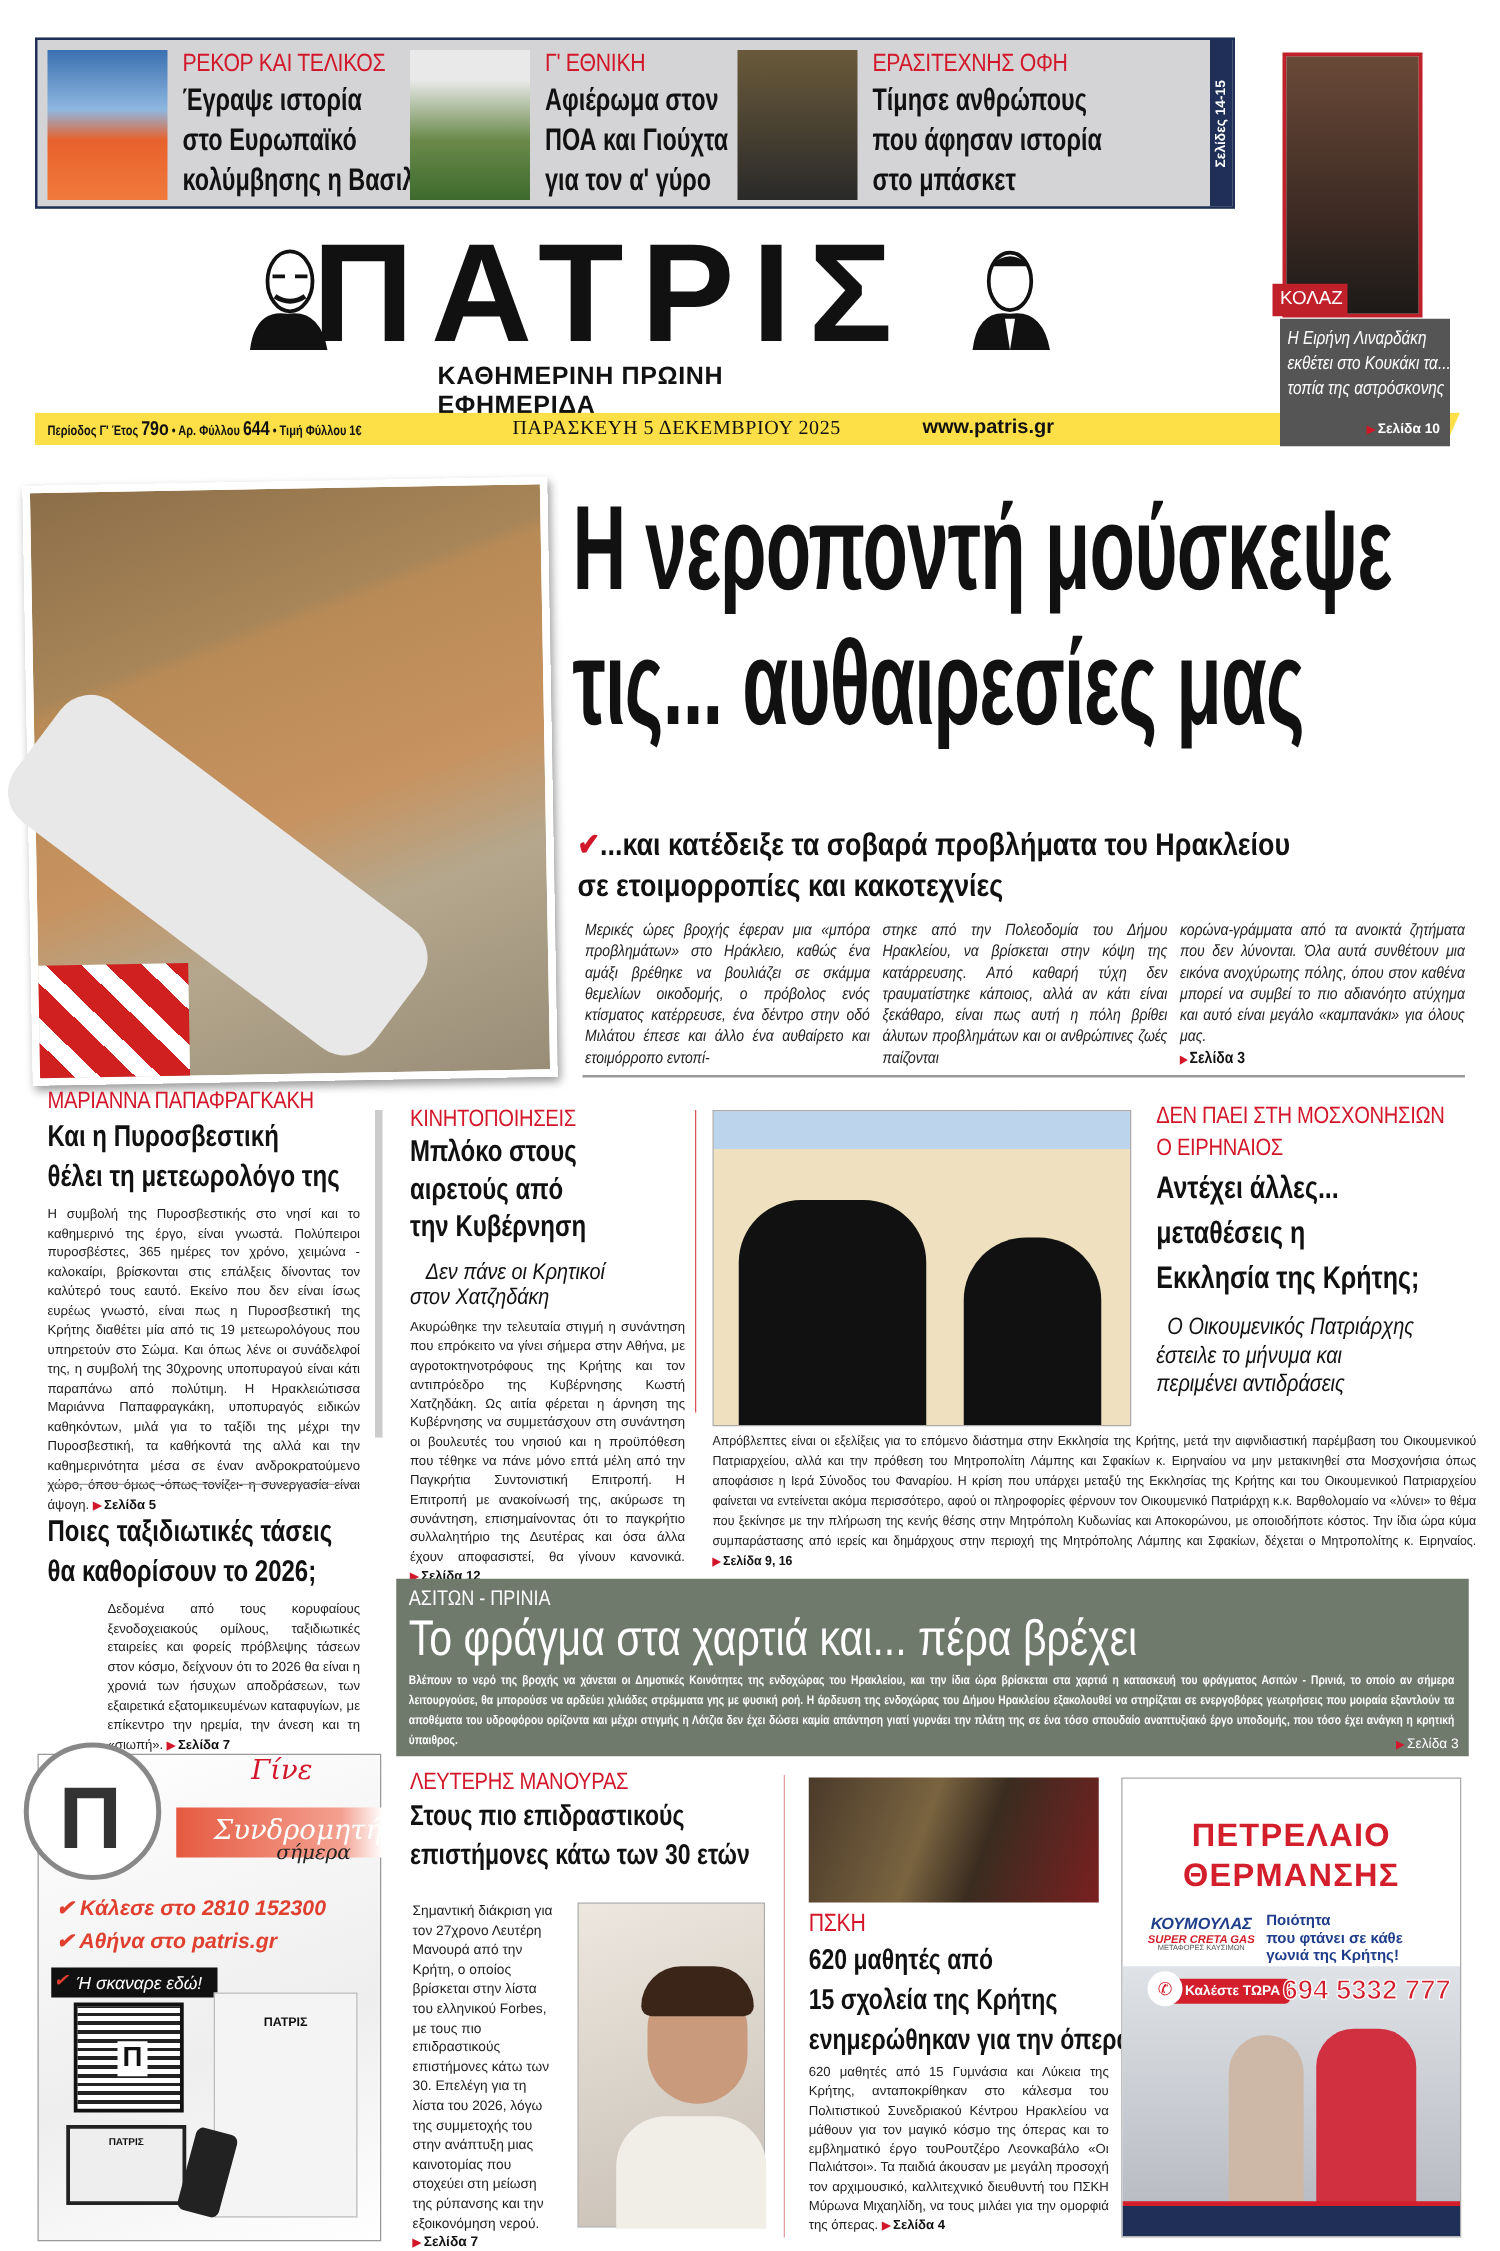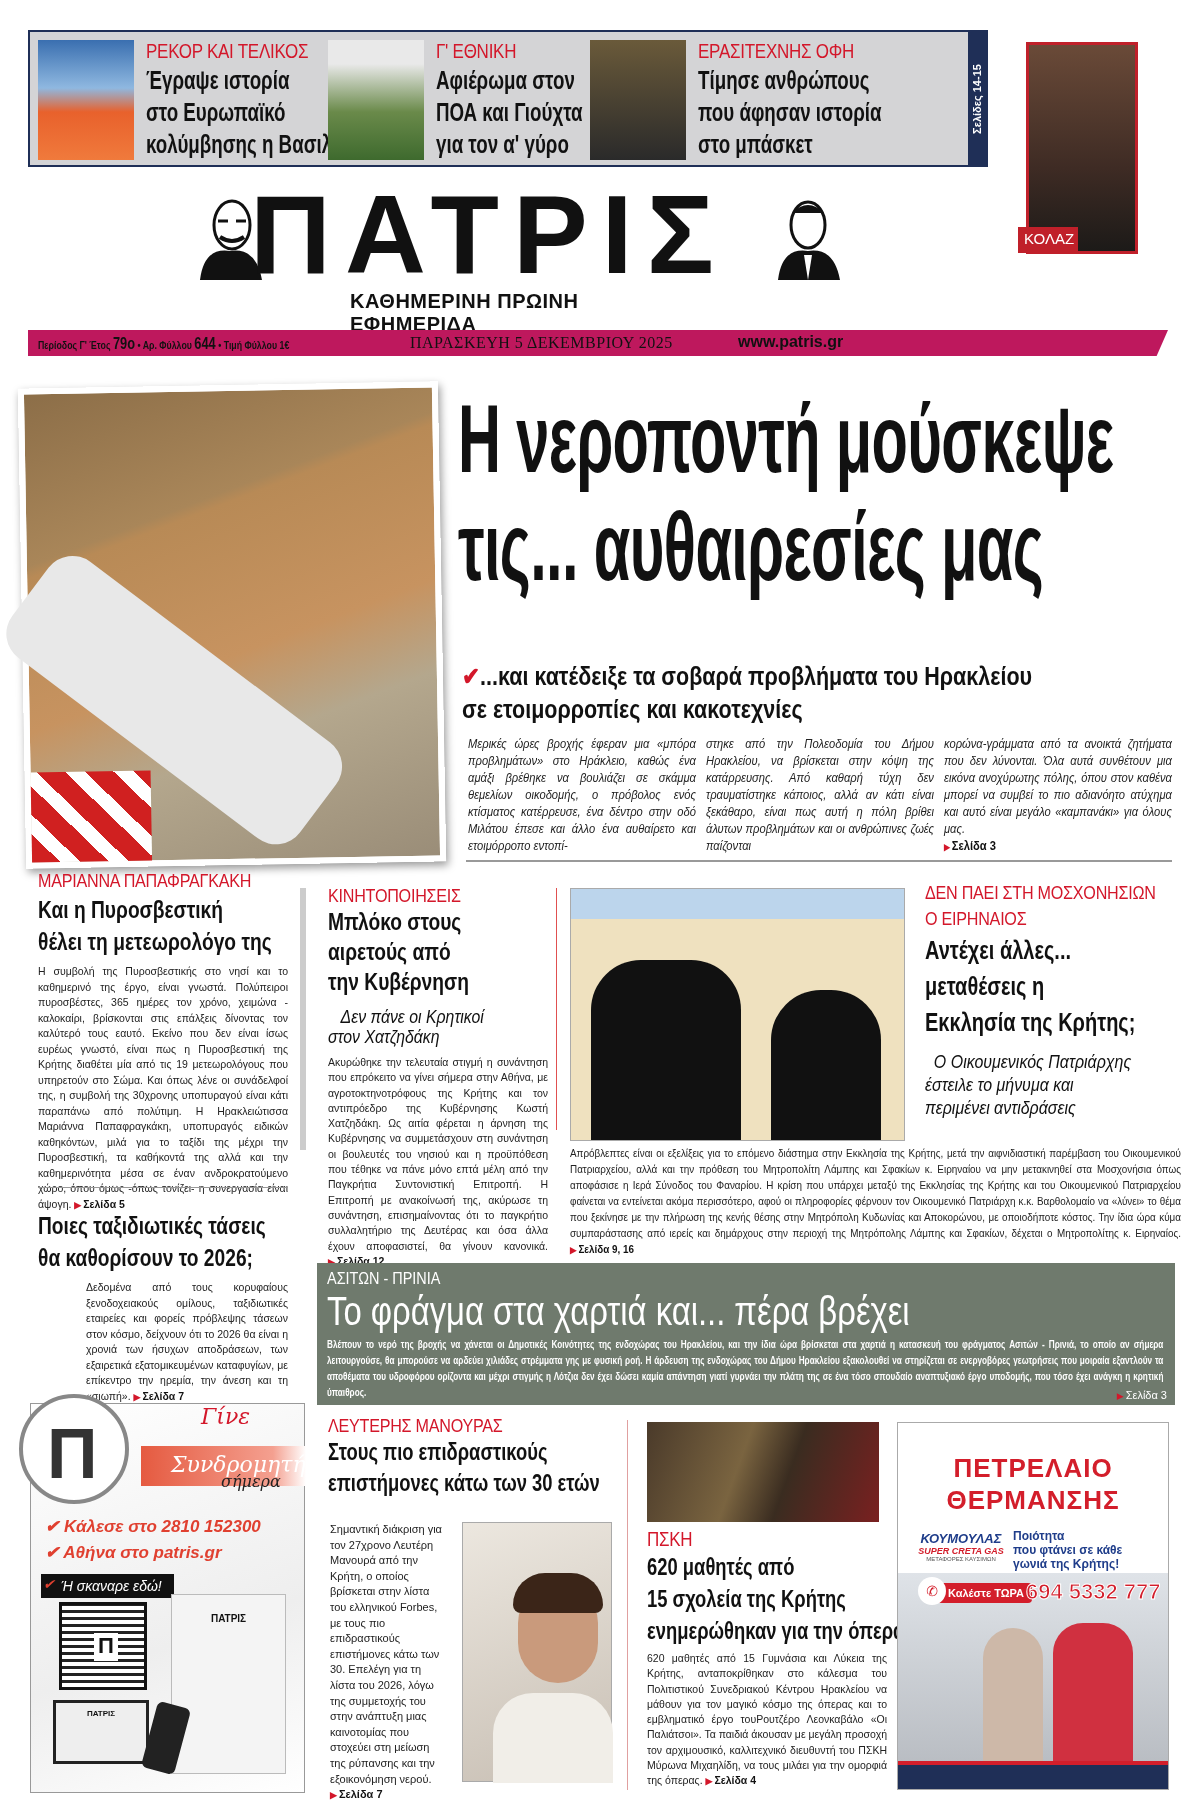--- a/index.html
+++ b/index.html
@@ -18,21 +18,21 @@
   #top-banner .side span { position: absolute; left: 50%; top: 50%; transform: translate(-50%,-50%) rotate(-90deg); color: #fff; font-size: 11px; font-weight: bold; white-space: nowrap; }
   .tb-item { position: absolute; top: 8px; height: 120px; }
   .tb-item .photo { position: absolute; left: 0; top: 0; width: 96px; height: 120px; }
   .tb-item .kicker { position: absolute; left: 108px; top: 0; font-size: 20px; }
   .tb-item .t { position: absolute; left: 108px; top: 24px; font-size: 25px; line-height: 32px; font-weight: bold; transform: scaleX(0.75); transform-origin: left; white-space: nowrap; }
 
   
   #logo { left: 250px; top: 185px; width: 470px; height: 100px; font-size: 112px; font-weight: bold; letter-spacing: 14px; text-align: center; line-height: 100px; }
   .portrait { position: absolute; width: 80px; height: 85px; }
   #tagline { left: 350px; top: 290px; width: 320px; text-align: left; font-size: 20px; font-weight: bold; letter-spacing: 0.5px; }
-  #info-bar { left: 28px; top: 330px; width: 1140px; height: 26px; background: #be185d; clip-path: polygon(0 0, 100% 0, 99% 100%, 0 100%); }
+  #info-bar { left: 28px; top: 330px; width: 1140px; height: 26px; background: #fde047; clip-path: polygon(0 0, 100% 0, 99% 100%, 0 100%); }
   #info-bar .left { position: absolute; left: 10px; top: 5px; font-size: 11px; font-weight: bold; transform: scaleX(0.8); transform-origin: left; white-space: nowrap; }
   #info-bar .left b { font-size: 16px; }
   #info-bar .date { position: absolute; left: 382px; top: 4px; font-family: "Liberation Serif", serif; font-size: 16px; letter-spacing: 0.5px; }
   #info-bar .url { position: absolute; left: 710px; top: 3px; font-size: 16px; font-weight: bold; }
 
   
   #kolaz { left: 1018px; top: 42px; width: 122px; height: 312px; }
   #kolaz .photo { position: absolute; left: 8px; top: 0; width: 112px; height: 212px; border: 3px solid #c0202a; background: linear-gradient(180deg,#6a4a38,#3e2b24 60%,#1c1a18); }
   #kolaz .tag { position: absolute; left: 0; top: 185px; width: 60px; height: 26px; background: #c0202a; color: #fff; font-size: 15px; padding: 3px 6px; }
   #kolaz .caption { position: absolute; left: 6px; top: 213px; width: 136px; height: 102px; background: #555; color: #fff; padding: 6px 6px; font-style: italic; font-size: 15px; line-height: 20px; transform-origin: left; }
@@ -191,20 +191,26 @@
   <div class="left">
     <span>Περίοδος Γ' Έτος</span> <b>79ο</b> • <span>Αρ. Φύλλου</span> <b>644</b> • <span>Τιμή Φύλλου 1€</span>
   </div>
   <div class="date">ΠΑΡΑΣΚΕΥΗ 5 ΔΕΚΕΜΒΡΙΟΥ 2025</div>
   <div class="url">www.patris.gr</div>
 </div>
 
 <div id="kolaz" class="abs">
   <div class="photo"></div>
   <div class="tag">ΚΟΛΑΖ</div>
+  <div class="caption">
+    <span class="txt">Η Ειρήνη Λιναρδάκη</span>
+    <span class="txt">εκθέτει στο Κουκάκι τα...</span>
+    <span class="txt">τοπία της αστρόσκονης</span>
+    <span class="page-ref">Σελίδα 10</span>
+  </div>
 </div>
 
 <div id="main-photo" class="abs">
   <div class="car"></div>
   <div class="barrier"></div>
 </div>
 <div id="main-head" class="abs">
   <div>Η νεροποντή μούσκεψε</div>
   <div>τις... αυθαιρεσίες μας</div>
 </div>

